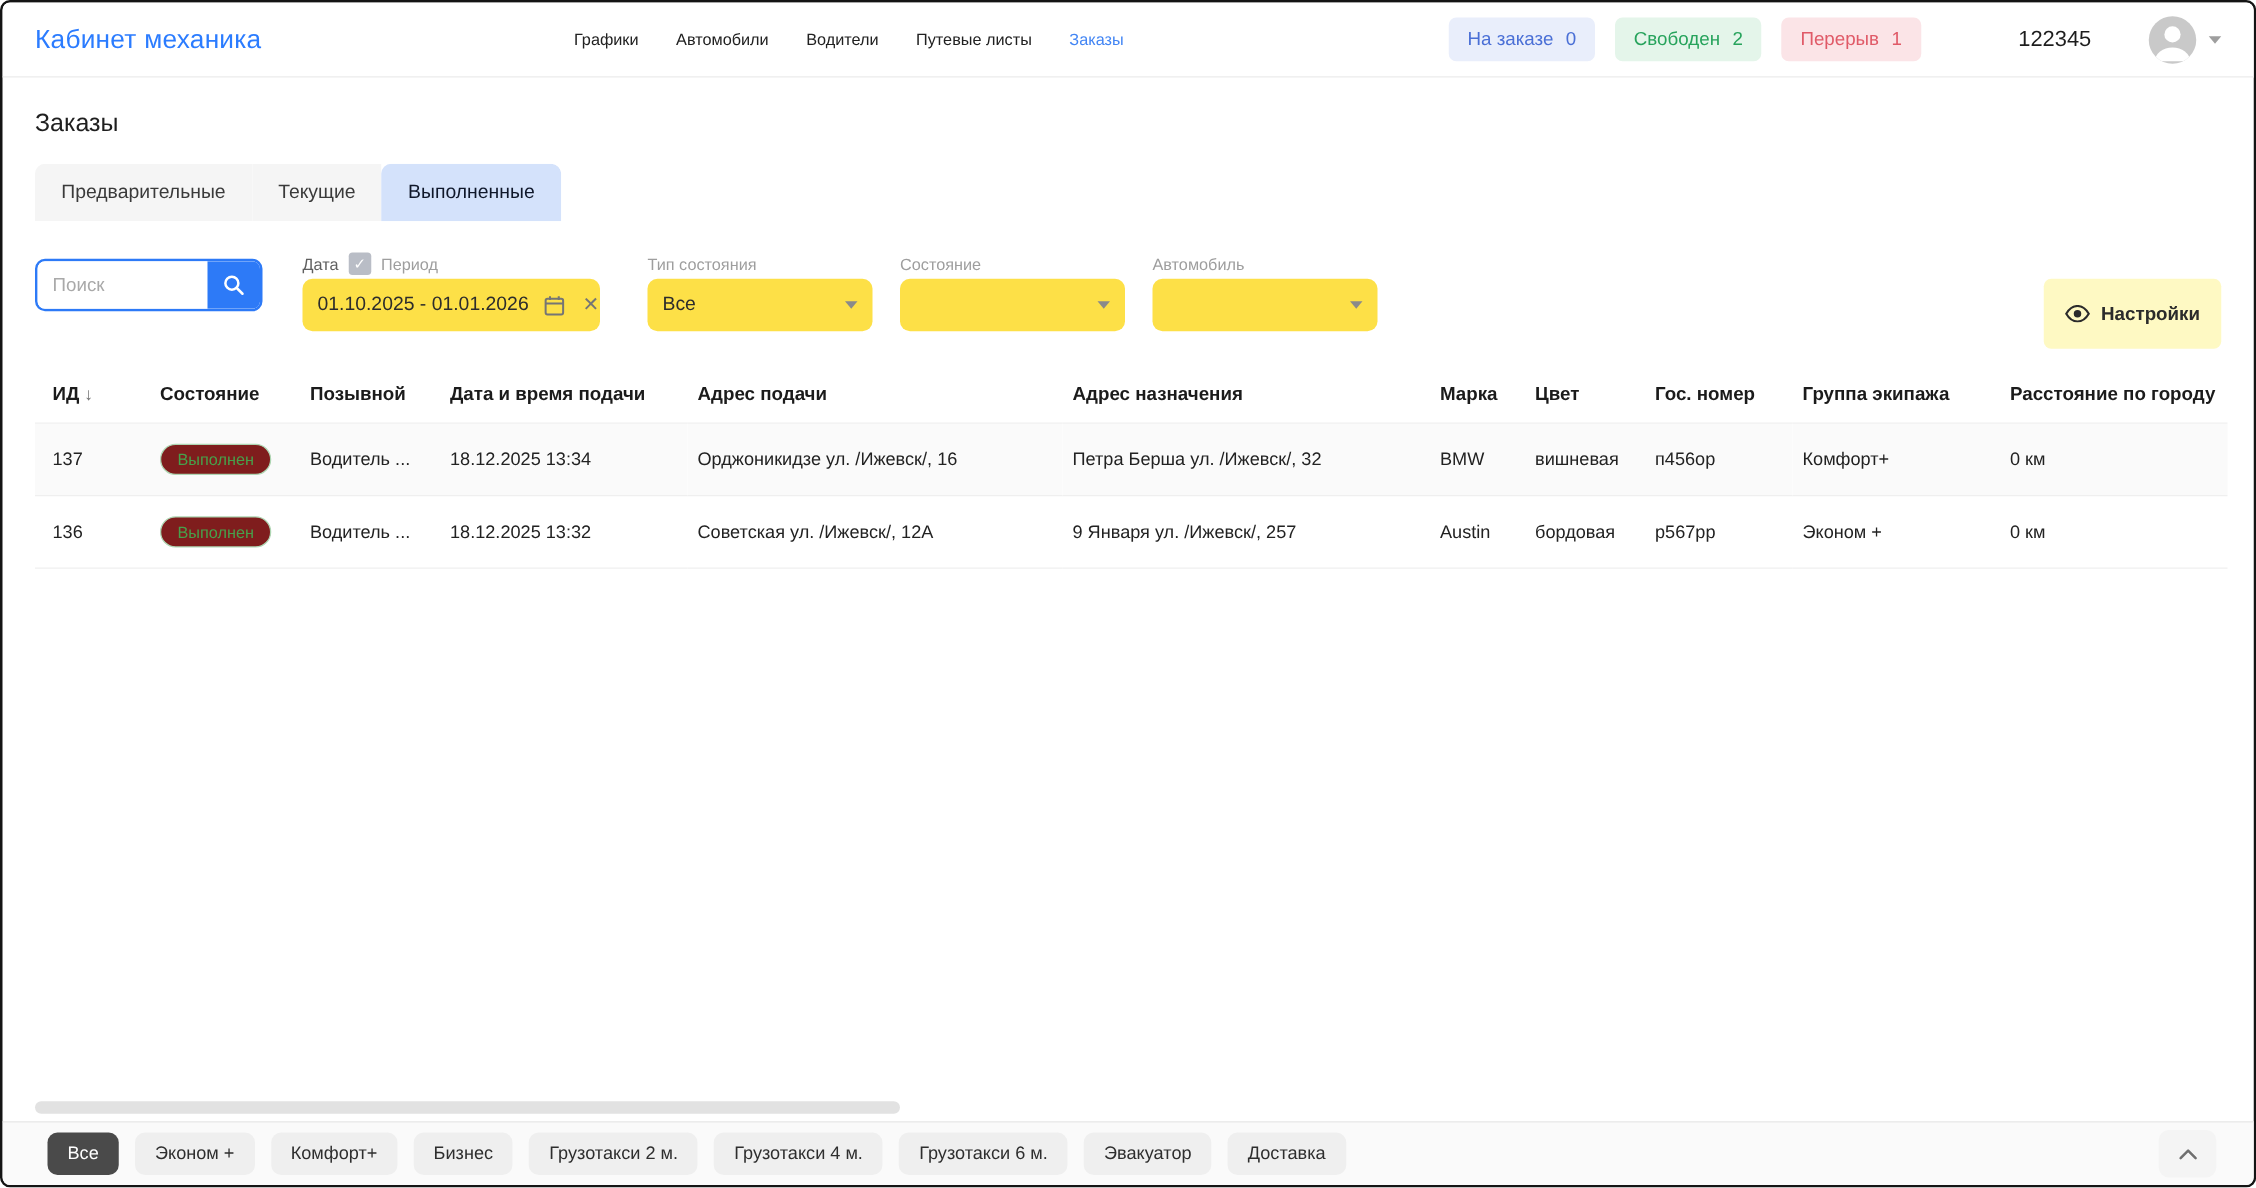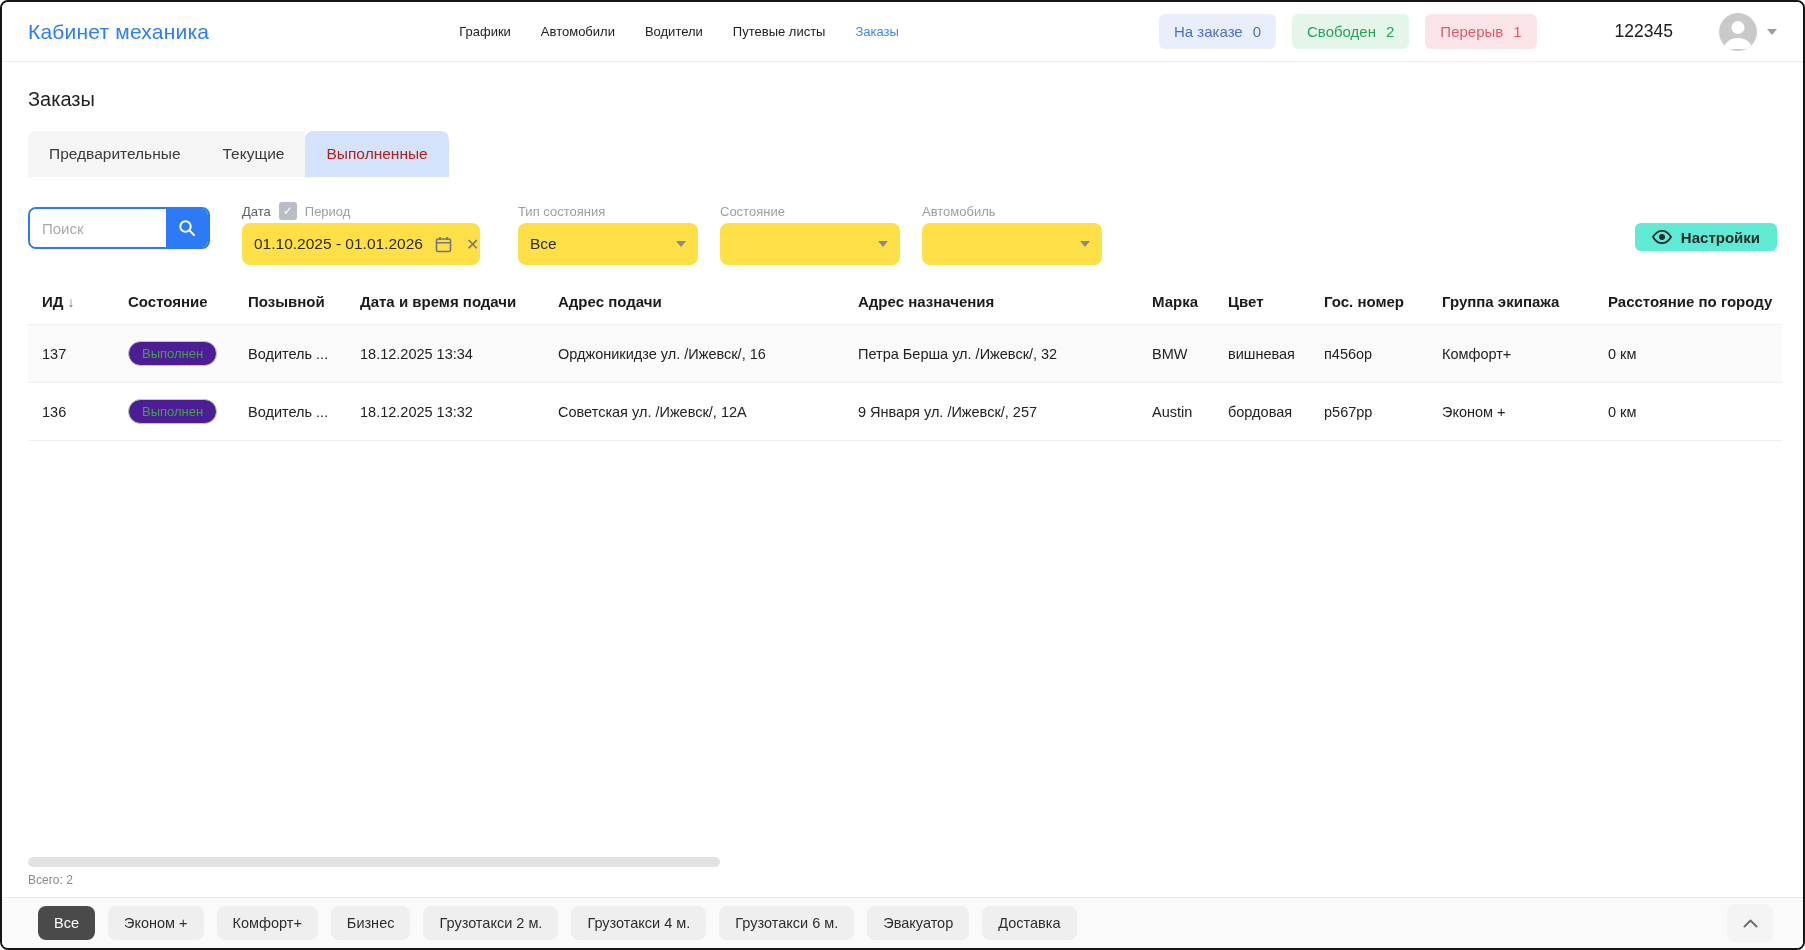--- a/index.html
+++ b/index.html
@@ -34,52 +34,52 @@
   .avatar{ width:38px; height:38px; border-radius:50%; background:#c9c9c9; position:relative; overflow:hidden; }
   .avatar svg{ position:absolute; left:0; top:0; }
   .caret-down{ width:0;height:0;border-left:5px solid transparent;border-right:5px solid transparent;border-top:6px solid #9e9e9e; }
 
   
   .main{ flex:1 1 auto; display:flex; flex-direction:column; padding:0 26px; overflow:hidden; }
   .page-title{ font-size:20px; color:#1f1f1f; margin-top:26px; font-weight:400; }
 
   .tabs{ display:inline-flex; margin-top:20px; border-radius:8px 8px 0 0; overflow:hidden; align-self:flex-start; }
   .tab{ padding:14px 21px; background:#f5f5f5; font-size:15.5px; color:#3a3a3a; cursor:pointer; }
-  .tab.active{ background:#d4e2fb; color:#b91c1c; border-radius:8px 8px 0 0; }
+  .tab.active{ background:#d4e2fb; color:#0f172a; border-radius:8px 8px 0 0; }
 
   
   .filters{ display:flex; margin-top:22px; align-items:flex-start; }
   .fgroup{ display:flex; flex-direction:column; }
   .flabel{ font-size:13px; color:#9e9e9e; height:24px; display:flex; align-items:center; gap:8px; }
   .flabel .dark{ color:#5f5f5f; }
   .checkbox{ width:18px; height:18px; border-radius:3px; background:#b9bdc6; color:#fff;
              font-size:12px; display:flex; align-items:center; justify-content:center; cursor:pointer; }
   .search-box{ display:flex; margin-top:8px; width:182px; height:42px; border:2px solid #2d7af7; border-radius:8px; overflow:hidden; background:#fff; }
   .search-input{ border:none; outline:none; flex:1; padding:0 12px; font-size:15px; font-family:inherit; color:#333; min-width:0; }
   .search-input::placeholder{ color:#a9a9a9; }
   .search-btn{ width:42px; background:#2d7af7; border:none; display:flex; align-items:center; justify-content:center; cursor:pointer; flex:0 0 auto; }
   .gbox{ background:#fde047; border-radius:8px; height:42px; display:flex; align-items:center; padding:0 12px; cursor:pointer; }
   .date-box{ width:238px; font-size:15.5px; color:#2c2c2c; gap:10px; }
   .date-text{ flex:1; white-space:nowrap; }
   .icon-btn{ background:none; border:none; color:#757575; display:flex; align-items:center; cursor:pointer; padding:2px; }
   .select-box{ width:180px; justify-content:space-between; font-size:15.5px; color:#2c2c2c; }
   .chev{ width:0;height:0;border-left:5px solid transparent;border-right:5px solid transparent;border-top:6px solid #8a8a8a; }
-  .settings-btn{ margin-left:auto; margin-top:24px; height:28px; background:#5eead4; border:none; border-radius:6px;
+  .settings-btn{ margin-left:auto; margin-top:24px; height:56px; background:#fef9c3; border:none; border-radius:6px;
                  padding:0 17px; font-size:15px; font-weight:bold; color:#2b2b2b; display:flex; align-items:center; gap:9px;
                  font-family:inherit; cursor:pointer; }
 
   
   table{ width:100%; border-collapse:collapse; table-layout:fixed; margin-top:14px; }
   th{ text-align:left; font-size:15px; color:#1b1b1b; padding:14px 8px 14px 8px; font-weight:bold; white-space:nowrap; overflow:hidden; }
   th:first-child, td:first-child{ padding-left:14px; }
   .sort-arrow{ color:#757575; font-weight:normal; font-size:14px; margin-left:4px; }
   td{ font-size:14.5px; color:#222; padding:16px 8px; white-space:nowrap; overflow:hidden; }
   tbody tr{ border-top:1px solid #efefef; border-bottom:1px solid #efefef; cursor:pointer; }
   tbody tr:nth-child(1){ background:#fafafa; }
-  .status-pill{ display:inline-block; background:#4c1d95; border:1px solid #aed6b3; color:#47a04b;
+  .status-pill{ display:inline-block; background:#7f1d1d; border:1px solid #aed6b3; color:#47a04b;
                 font-size:13px; padding:4px 13px; border-radius:14px; }
 
   .spacer{ flex:1 1 auto; }
   .hscroll-thumb{ width:692px; height:10px; border-radius:5px; background:#e2e2e2; margin-bottom:6px; cursor:grab; }
   .total{ font-size:12px; color:#8a8a8a; padding-bottom:10px; }
 
   
   .footer{ flex:0 0 auto; height:51px; background:#fafafa; border-top:1px solid #e8e8e8;
            display:flex; align-items:center; padding:0 30px 0 36px; gap:13px; }
   .chip{ background:#efefef; border:none; border-radius:8px; padding:9px 16px; font-size:14.5px; color:#2e2e2e;
@@ -271,21 +271,20 @@
           <td>р567рр</td>
           <td>Эконом +</td>
           <td>0 км</td>
         </tr>
       </tbody>
     </table>
 
     <div class="spacer"></div>
 
     <div class="hscroll-thumb"></div>
-    <div class="total">Всего: 2</div>
   </div>
 
   <div class="footer">
     <button class="chip active">Все</button>
     <button class="chip">Эконом +</button>
     <button class="chip">Комфорт+</button>
     <button class="chip">Бизнес</button>
     <button class="chip">Грузотакси 2 м.</button>
     <button class="chip">Грузотакси 4 м.</button>
     <button class="chip">Грузотакси 6 м.</button>

